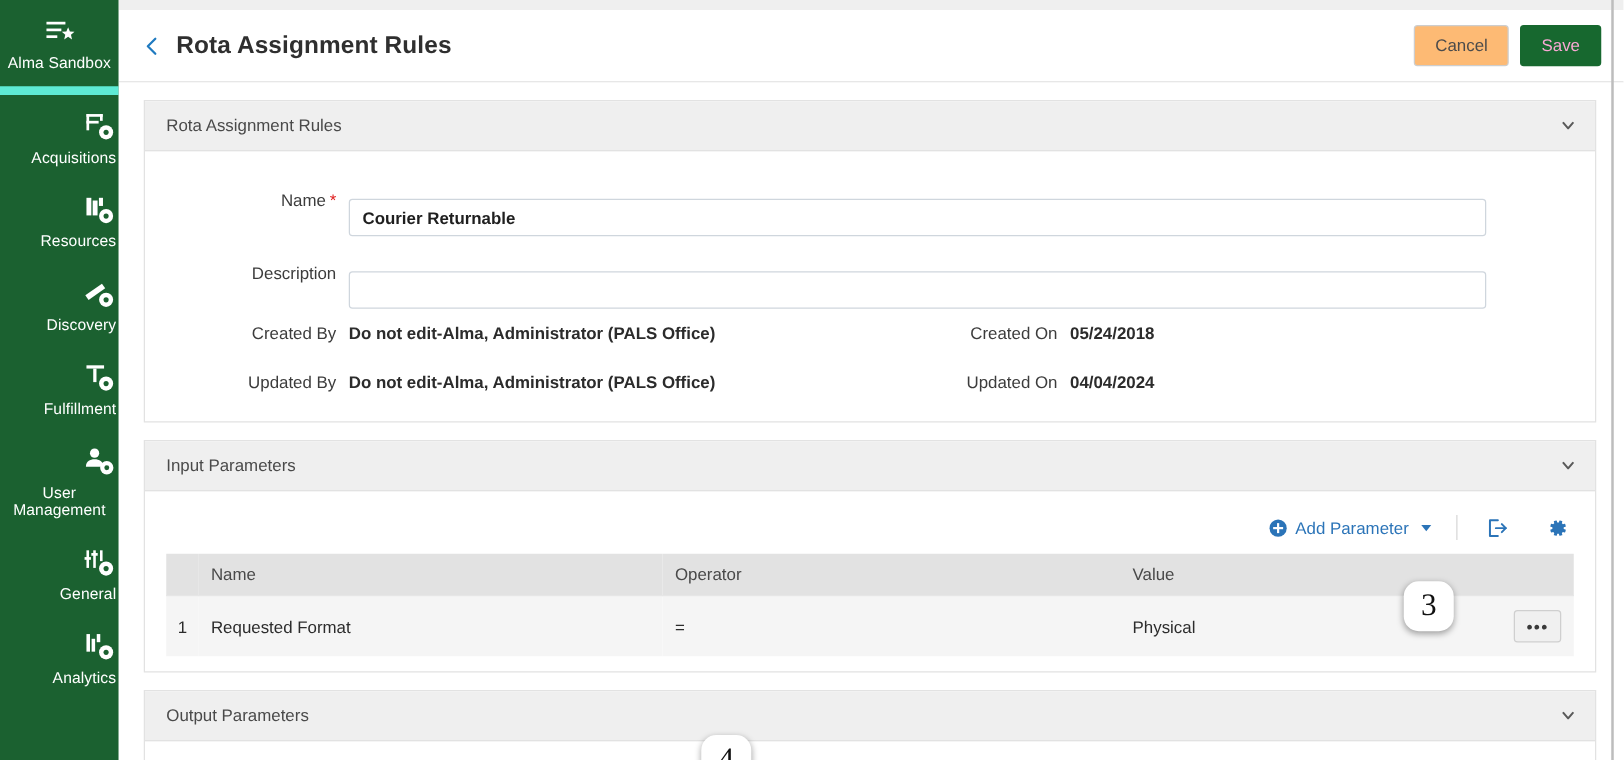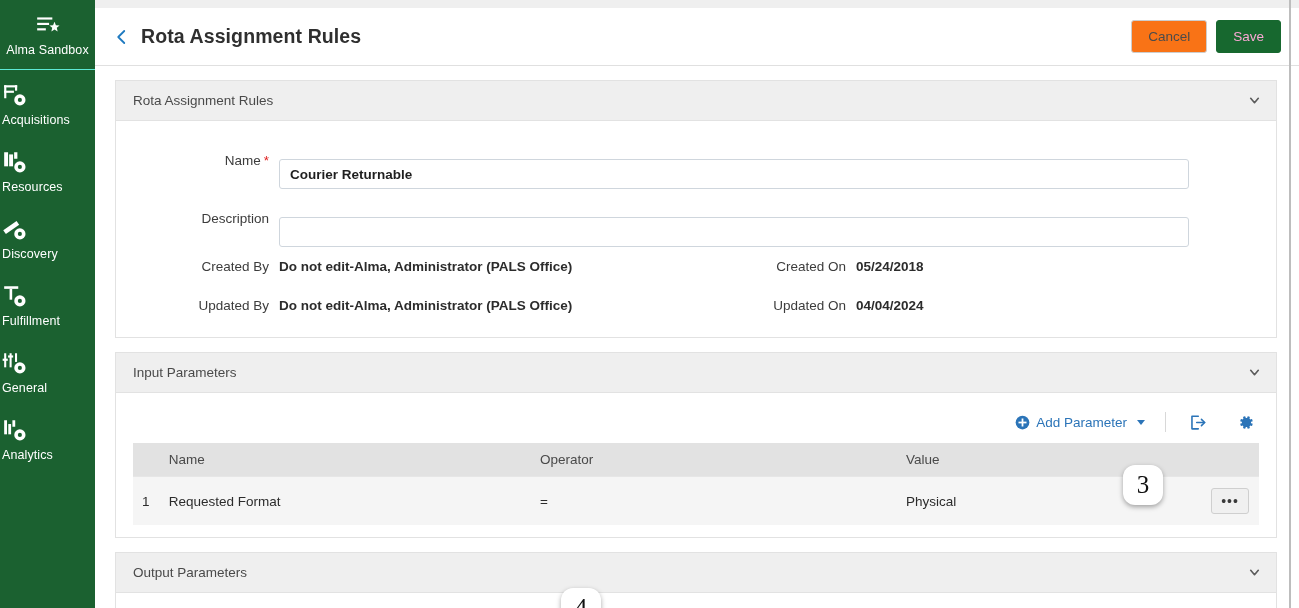--- a/index.html
+++ b/index.html
@@ -20,24 +20,24 @@
     color: #ffffff;
     display: flex;
     flex-direction: column;
     align-items: stretch;
     padding-top: 6px;
     overflow: hidden;
   }
   .side-brand {
     display: flex; flex-direction: column; align-items: center;
     padding: 6px 2px 12px 2px;
-    border-bottom: 1px solid #5eead4;
+    border-bottom: 7px solid #5eead4;
   }
   .side-item {
-    display: flex; flex-direction: column; align-items: flex-start; justify-content: flex-start;
+    display: flex; flex-direction: column; align-items: flex-end; justify-content: flex-start;
     padding: 12px 2px 10px 2px;
     cursor: pointer;
   }
   .side-ico { width: 26px; height: 26px; display: block; margin-bottom: 5px; }
   .side-ico svg { width: 26px; height: 26px; display: block; }
   .side-label {
     font-size: 12.5px; line-height: 14px; text-align: center; color: #ffffff;
     letter-spacing: .1px;
   }
   .side-brand .side-label { font-size: 12.5px; }
@@ -72,21 +72,21 @@
   }
   .head-actions { margin-left: auto; display: flex; align-items: center; gap: 9px; }
   .btn {
     font-family: "Liberation Sans", sans-serif;
     font-size: 13.5px; line-height: 1;
     padding: 9px 16px;
     border-radius: 3px;
     cursor: pointer;
     border: 1px solid transparent;
   }
-  .btn-cancel { background: #f97316; border-color: #cdcdcd; color: #4b4b4b; }
+  .btn-cancel { background: #fdba74; border-color: #cdcdcd; color: #4b4b4b; }
   .btn-save { background: #17682f; border-color: #17682f; color: #f9a8d4; }
 
   .content {
     flex: 1 1 auto;
     overflow: hidden;
     padding: 14px 22px 10px 20px;
     background: #ffffff;
     position: relative;
   }
 
@@ -288,20 +288,31 @@
       <svg viewBox="0 0 24 24" fill="#ffffff">
         <rect x="2" y="3" width="13" height="2.4"></rect>
           <rect x="7" y="5.4" width="2.4" height="10"></rect>
         <circle cx="16.5" cy="16.5" r="5.2"></circle>
           <circle cx="16.5" cy="16.5" r="1.9" fill="#1b6130"></circle>
       </svg>
     </span>
     <span class="side-label">Fulfillment</span>
   </div>
 
+  <div class="side-item">
+    <span class="side-ico">
+      <svg viewBox="0 0 24 24" fill="#ffffff">
+        <circle cx="8" cy="6" r="3.4"></circle>
+          <path d="M1.6 16c0-3.6 2.9-5.4 6.4-5.4s6.4 1.8 6.4 5.4z"></path>
+        <circle cx="17" cy="16.8" r="4.9"></circle>
+          <circle cx="17" cy="16.8" r="1.8" fill="#1b6130"></circle>
+      </svg>
+    </span>
+    <span class="side-label">User Management</span>
+  </div>
 
   <div class="side-item">
     <span class="side-ico">
       <svg viewBox="0 0 24 24" fill="#ffffff">
         <rect x="2" y="3" width="1.9" height="13"></rect>
           <rect x="0.6" y="8" width="4.7" height="2"></rect>
         <rect x="7" y="3" width="1.9" height="13"></rect>
           <rect x="5.6" y="5" width="4.7" height="2"></rect>
         <rect x="12" y="3" width="1.9" height="8"></rect>
         <circle cx="16.5" cy="16.5" r="5.2"></circle>

